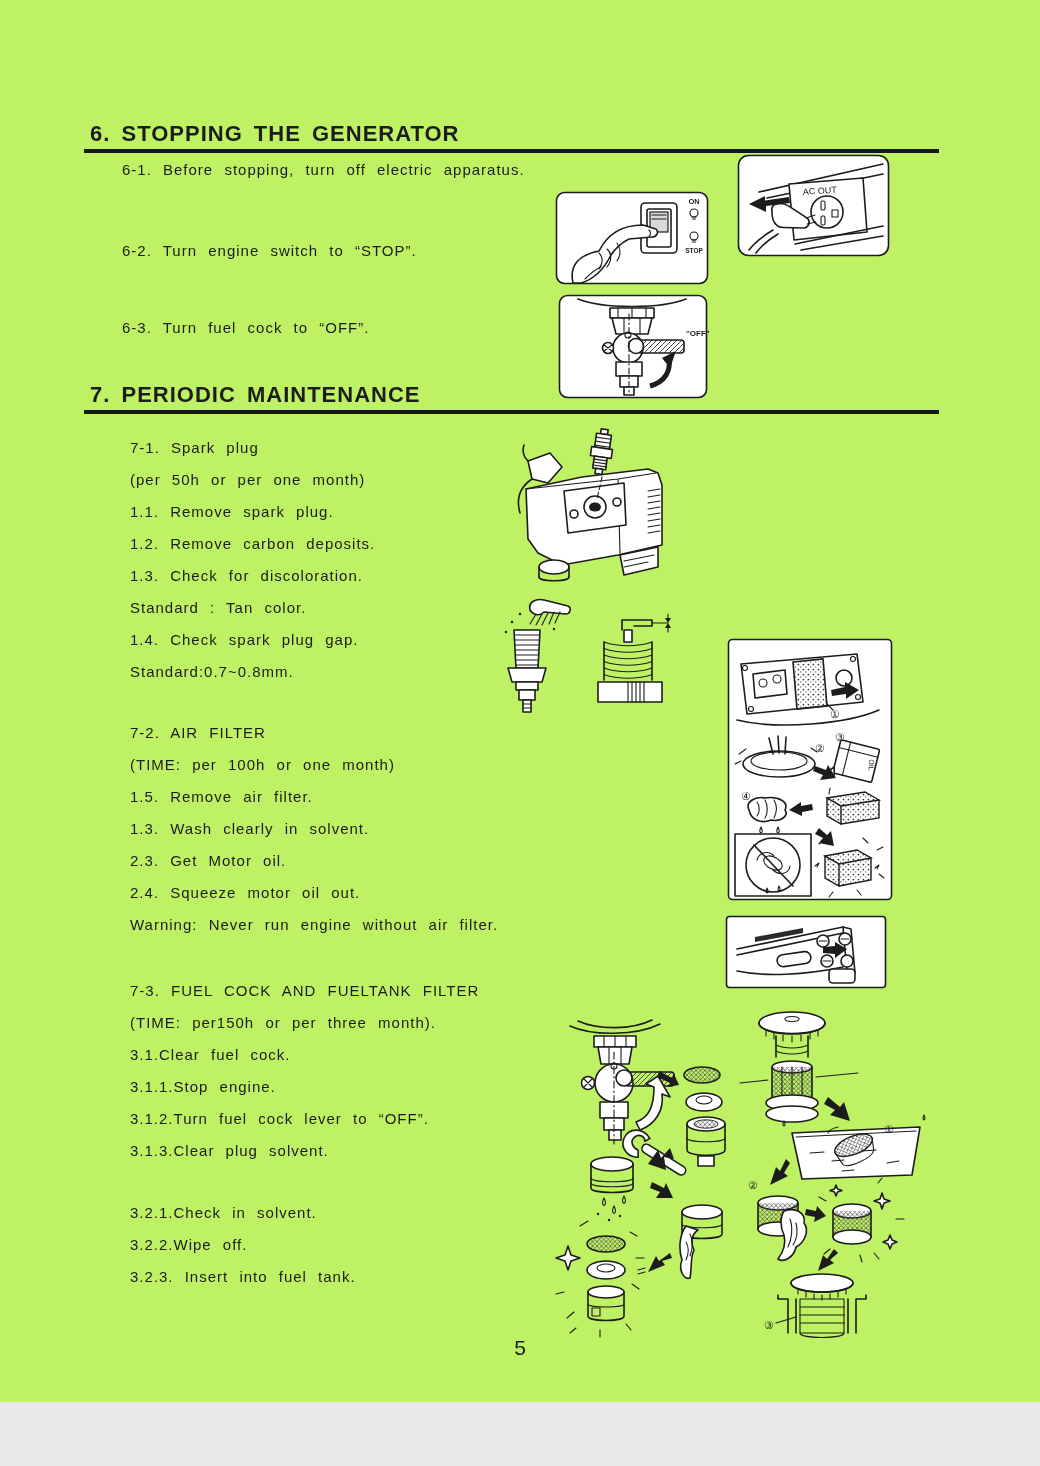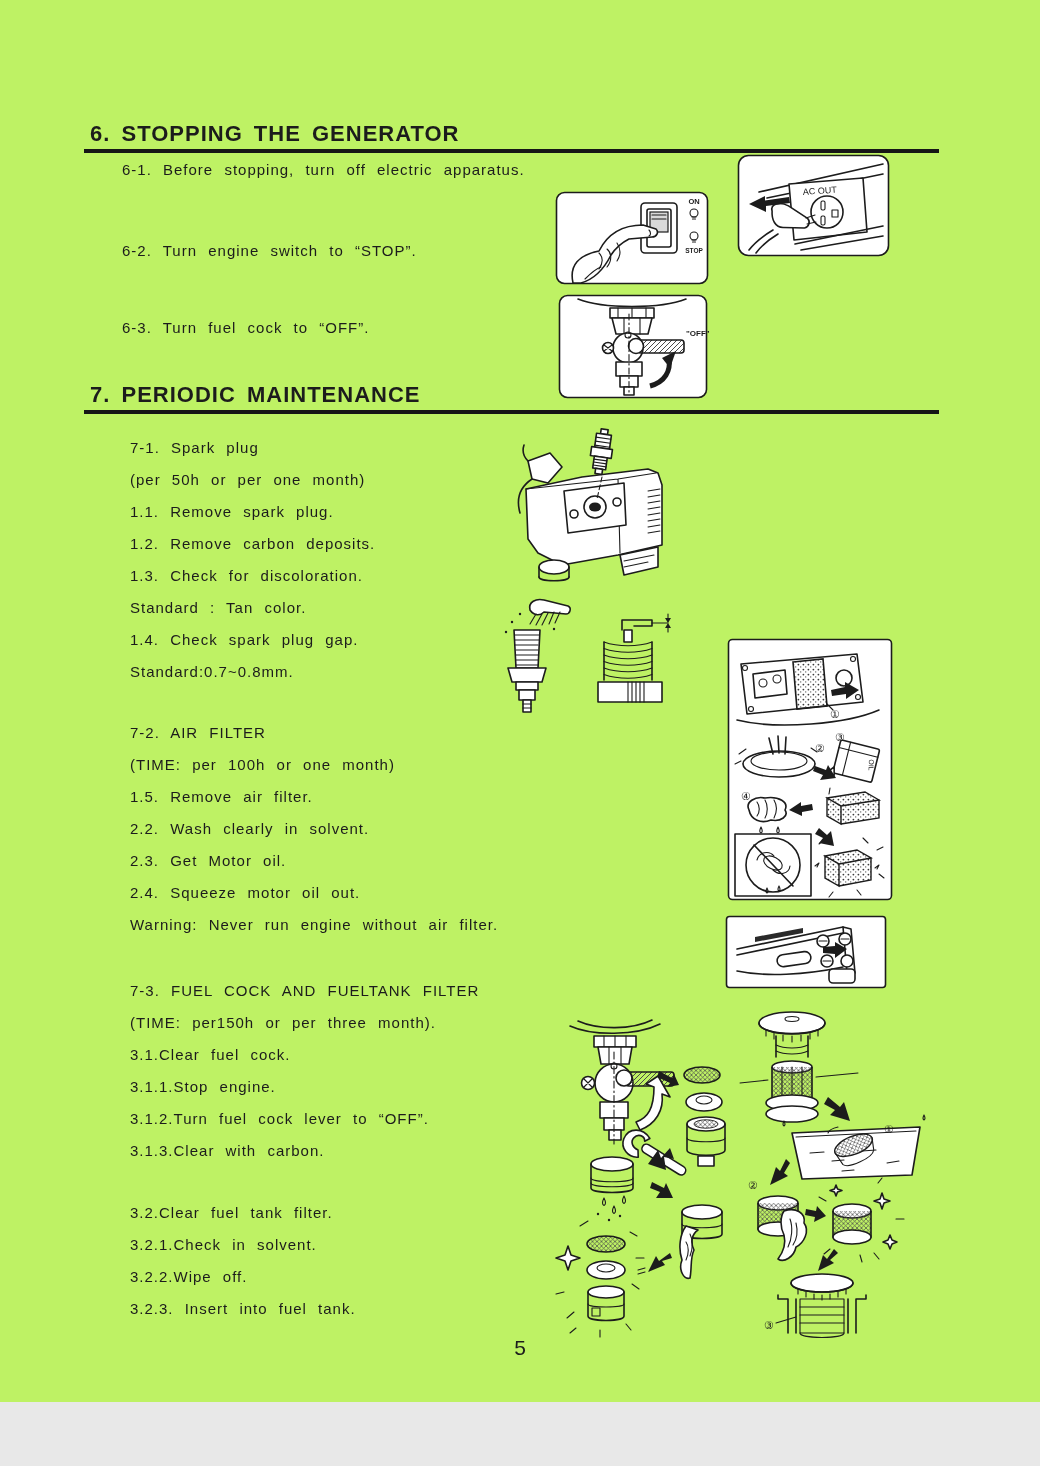--- a/index.html
+++ b/index.html
@@ -184,21 +184,21 @@
     <path class="ln thin" d="M80,18 L80,13"></path>
       <polygon class="fb" points="77,14 83,14 80,9"></polygon>
     <rect x="10" y="68" width="64" height="20" class="fw"></rect>
     <path class="ln thin" d="M40,68 L40,88 M44,68 L44,88 M48,68 L48,88 M52,68 L52,88 M56,68 L56,88"></path>
   </svg>
 
   <div class="line-block" style="top:717px">
     <div class="bl">7-2. AIR FILTER</div>
     <div class="bl">(TIME: per 100h or one month)</div>
     <div class="bl">1.5. Remove air filter.</div>
-    <div class="bl">2.2. Wash clearly in solvent.</div>
+    <div class="bl">1.3. Wash clearly in solvent.</div>
     <div class="bl">2.3. Get Motor oil.</div>
     <div class="bl">2.4. Squeeze motor oil out.</div>
     <div class="bl">Warning: Never run engine without air filter.</div>
   </div>
 
   <svg class="illus" style="left:727px;top:638px" width="166" height="263" viewBox="0 0 166 263">
     <rect x="1.5" y="1.5" width="163" height="260" rx="4" class="fw" stroke-width="2"></rect>
     <path class="fw" d="M14,26 L130,16 L136,64 L20,76 Z"></path>
     <path class="fw" d="M26,36 L58,32 L60,56 L28,60 Z"></path>
     <circle cx="36" cy="45" r="4" class="ln thin"></circle>
@@ -263,25 +263,24 @@
     <path class="ln" d="M12,56 C40,62 80,60 118,52"></path>
     <rect x="104" y="54" width="26" height="14" rx="4" class="fw"></rect>
   </svg>
 
   <div class="line-block" style="top:975px">
     <div class="bl">7-3. FUEL COCK AND FUELTANK FILTER</div>
     <div class="bl">(TIME: per150h or per three month).</div>
     <div class="bl">3.1.Clear fuel cock.</div>
     <div class="bl">3.1.1.Stop engine.</div>
     <div class="bl">3.1.2.Turn fuel cock lever to “OFF”.</div>
-    <div class="bl">3.1.3.Clear with carbon.</div>
+    <div class="bl">3.1.3.Clear plug solvent.</div>
   </div>
 
   <div class="line-block" style="top:1197px">
-    <div class="bl">3.2.Clear fuel tank filter.</div>
     <div class="bl">3.2.1.Check in solvent.</div>
     <div class="bl">3.2.2.Wipe off.</div>
     <div class="bl">3.2.3. Insert into fuel tank.</div>
   </div>
 
   <svg class="illus" style="left:552px;top:1012px" width="192" height="328" viewBox="0 0 192 328">
     <path class="ln" d="M18,14 C40,24 84,24 108,12 M26,9 C46,18 80,18 100,8"></path>
     <rect x="42" y="24" width="42" height="11" class="fw"></rect>
     <path class="ln thin" d="M52,24 L52,35 M63,24 L63,35 M74,24 L74,35"></path>
     <polygon class="fw" points="46,35 80,35 77,52 49,52"></polygon>

